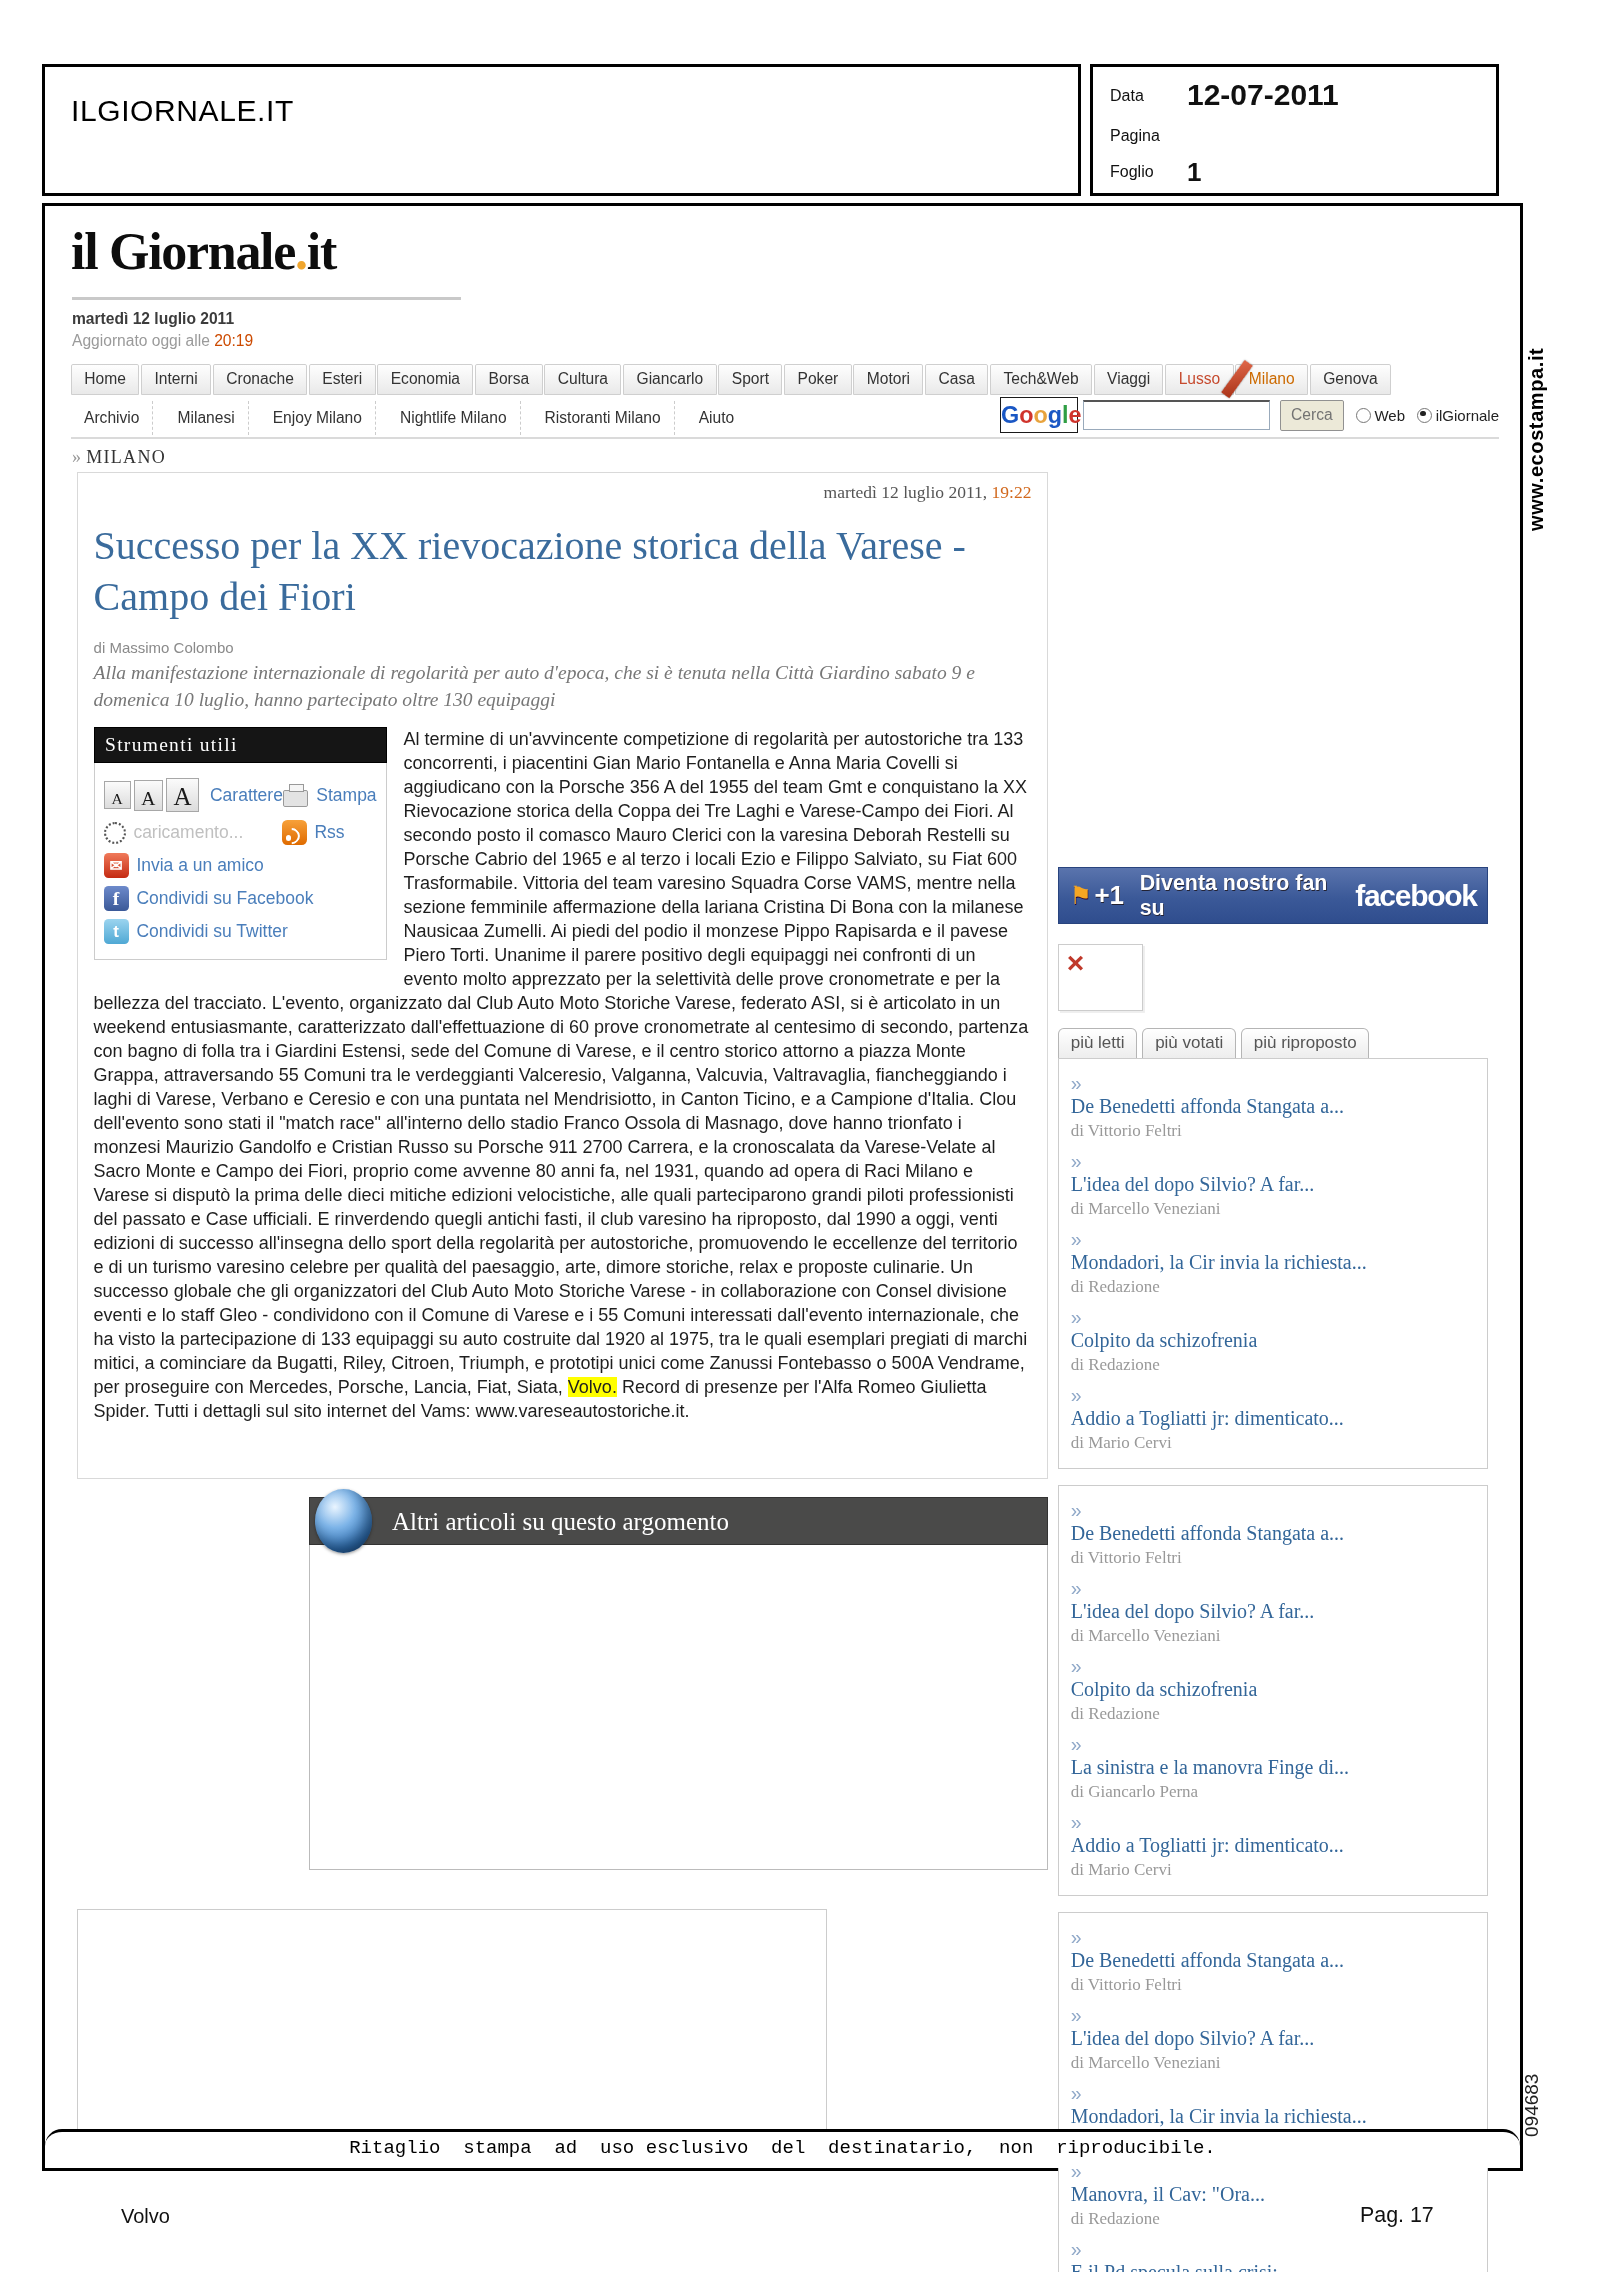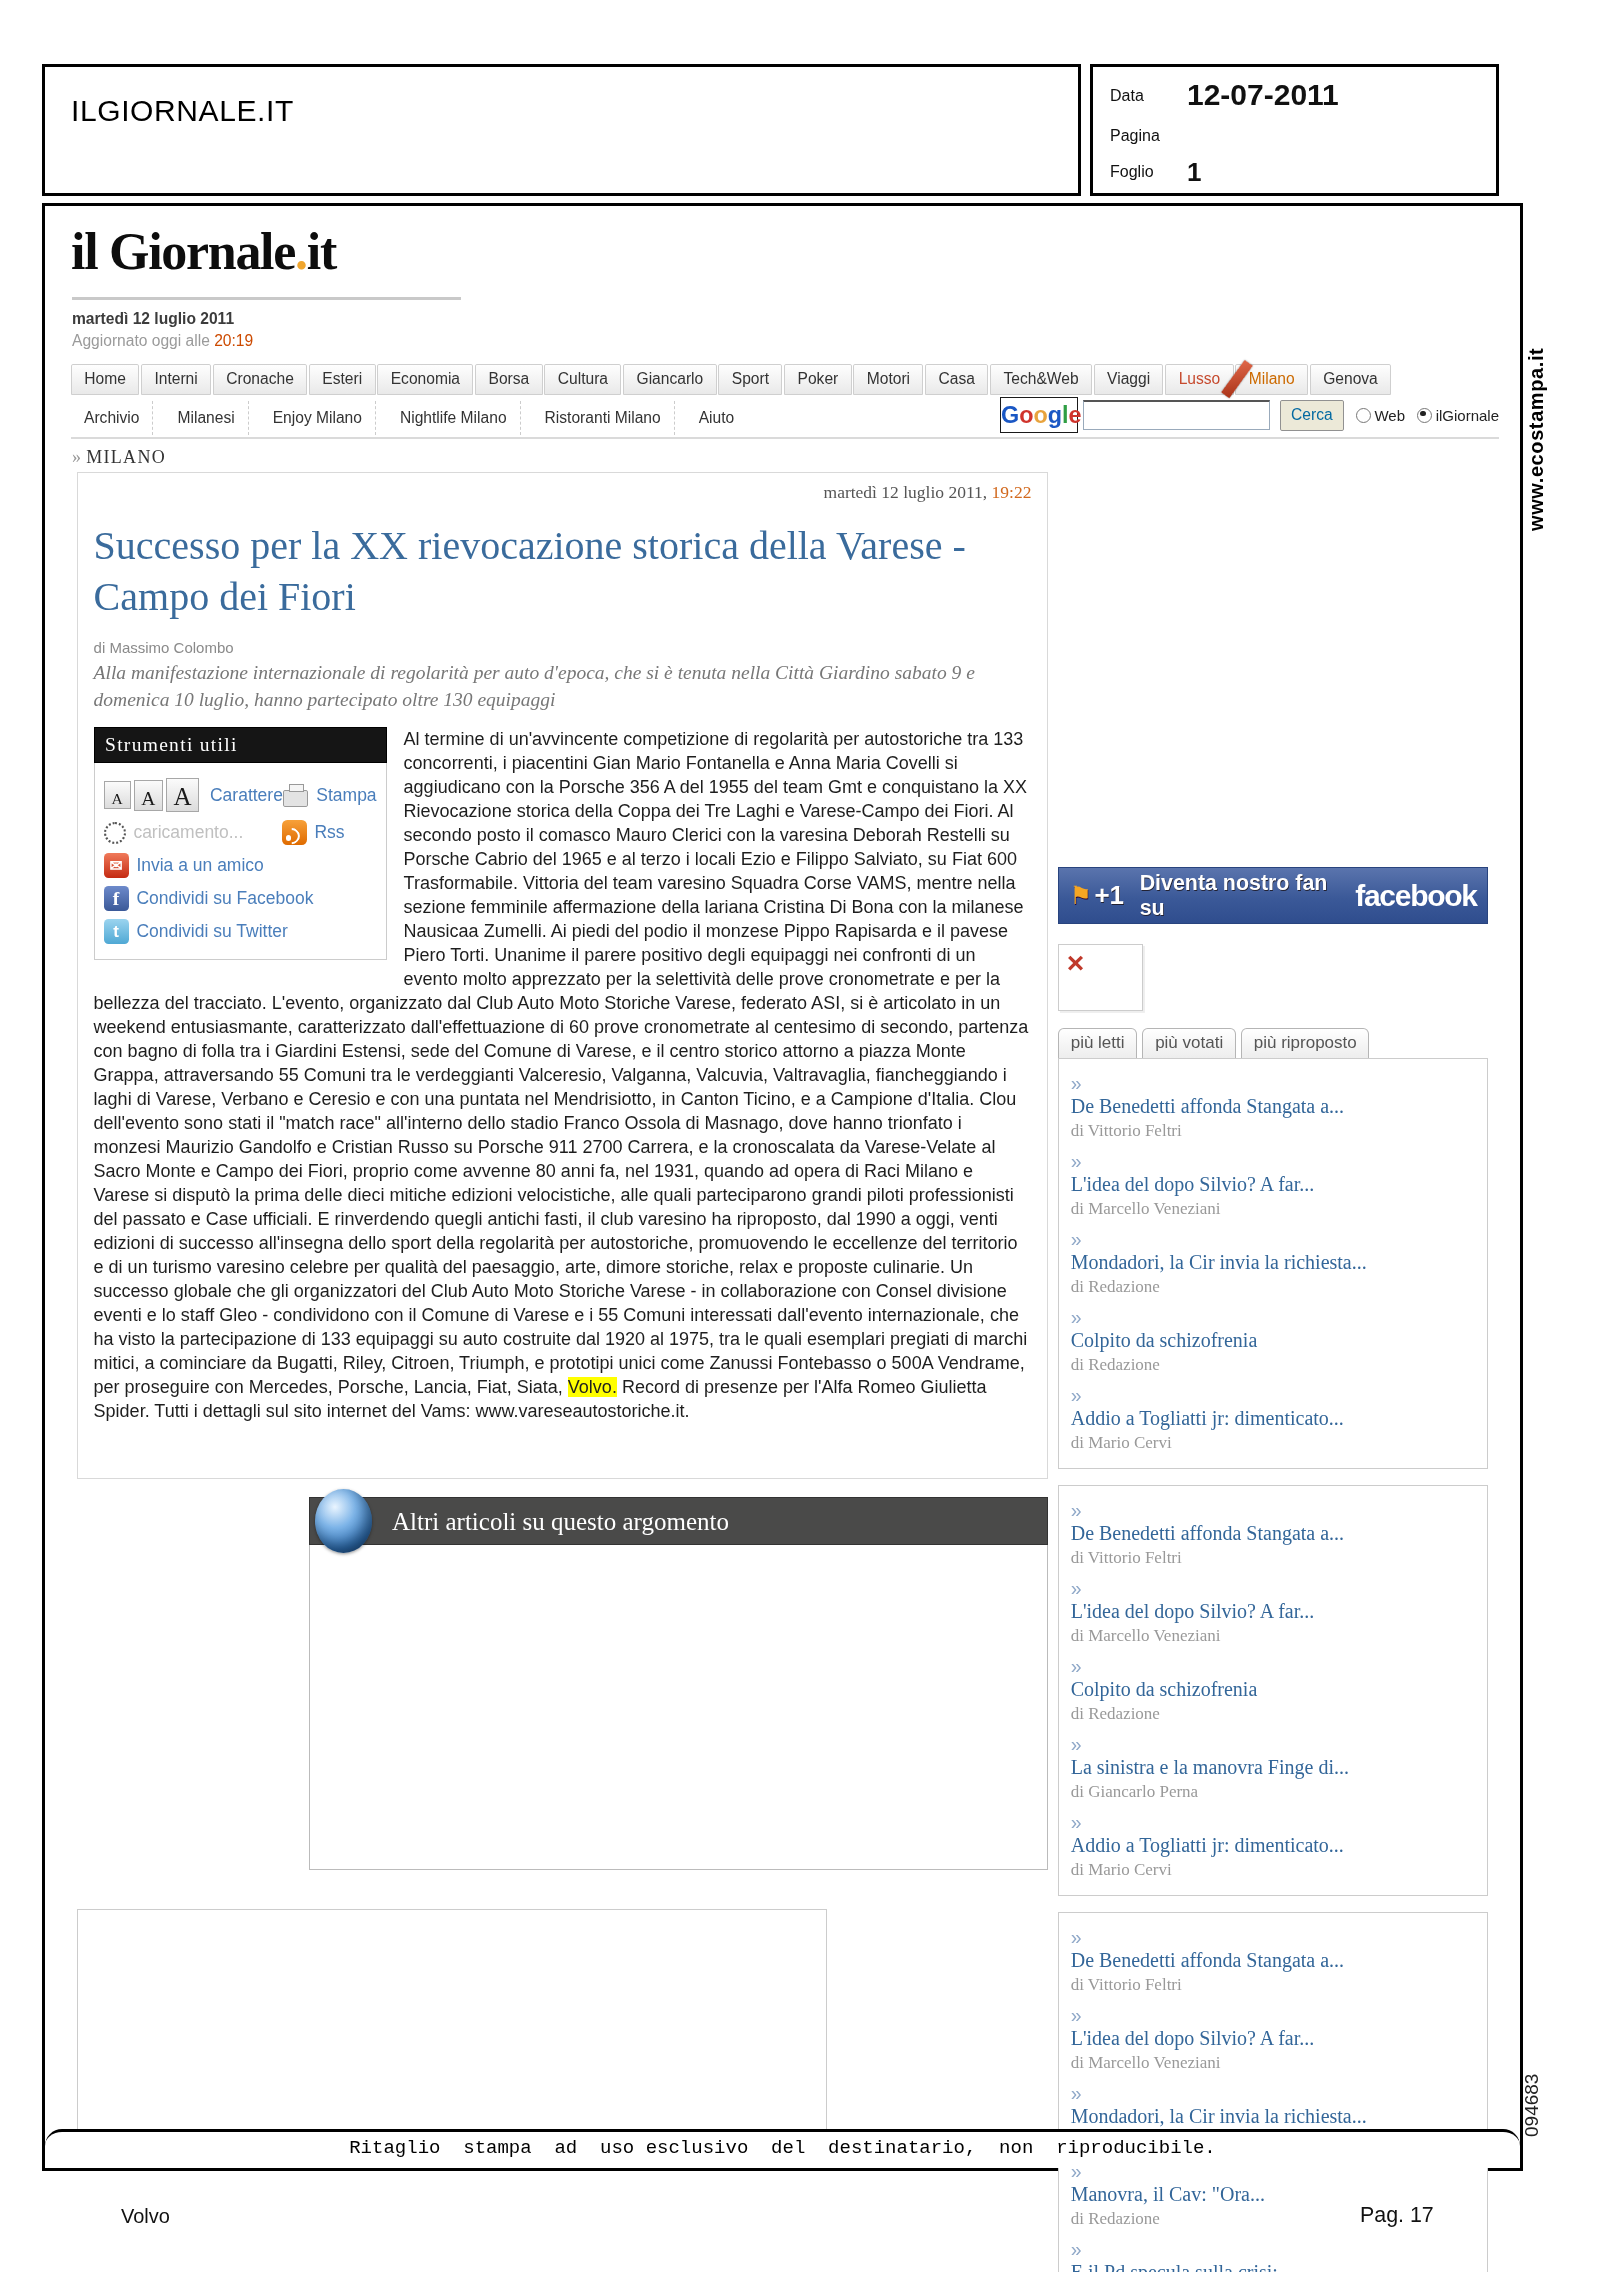--- a/index.html
+++ b/index.html
@@ -42,21 +42,21 @@
 
   
   .nav2{position:absolute;left:26px;top:195px;width:1428px;height:36px;border-bottom:2.6px solid #dadada;}
   .nav2-items{display:flex;gap:11px;}
   .nav2 .item{font-size:15.6px;color:#333;padding:0 13px;line-height:34px;border-right:1.3px dashed #ccc;white-space:nowrap;}
   .searchbar{position:absolute;right:0;top:-3.9px;display:flex;align-items:center;}
   .gbox{width:78px;height:36px;border:1.9px solid #1a1a1a;background:#fff;text-align:center;line-height:34px;
         font-family:Liberation Sans, sans-serif;font-size:23.4px;font-weight:bold;box-sizing:border-box;}
   .gl0,.gl3{color:#1a57c4;} .gl1,.gl5{color:#d0342c;} .gl2{color:#e8a33d;} .gl4{color:#2f9e44;}
   .ginput{width:174px;height:27px;border:1.3px solid #9ab;border-top:2.6px solid #555;margin-left:5.2px;font-size:15.6px;padding:0 5.2px;}
-  .cerca{width:64px;height:31px;background:#ece9d8;border:1.3px solid #919191;border-radius:1.9px;font-size:15.6px;margin-left:10.4px;color:#0369a1;}
+  .cerca{width:64px;height:31px;background:#ece9d8;border:1.3px solid #919191;border-radius:1.9px;font-size:15.6px;margin-left:10.4px;color:#737373;}
   .radio{display:inline-block;width:13px;height:13px;border:1.3px solid #777;border-radius:50%;background:#fff;position:relative;margin:0 3.9px 0 11.7px;vertical-align:middle;}
   .radio.sel::after{content:"";position:absolute;left:2.6px;top:2.6px;width:5.2px;height:5.2px;border-radius:50%;background:#222;}
   .radio-label{font-size:15px;color:#222;vertical-align:middle;}
 
   
   .breadcrumb{position:absolute;left:27px;top:241px;font-family:"Liberation Serif",serif;font-size:18px;letter-spacing:1.3px;color:#333;}
   .breadcrumb .mk{color:#999;margin-right:3.9px;}
 
   
   .article{position:absolute;left:32px;top:266px;width:971px;height:1007px;border:0.6px solid #d9d9d9;box-sizing:border-box;

